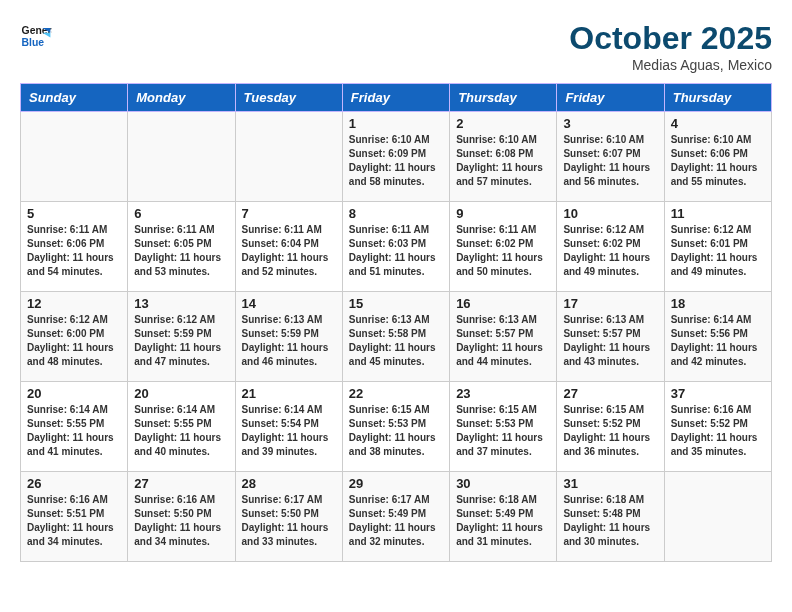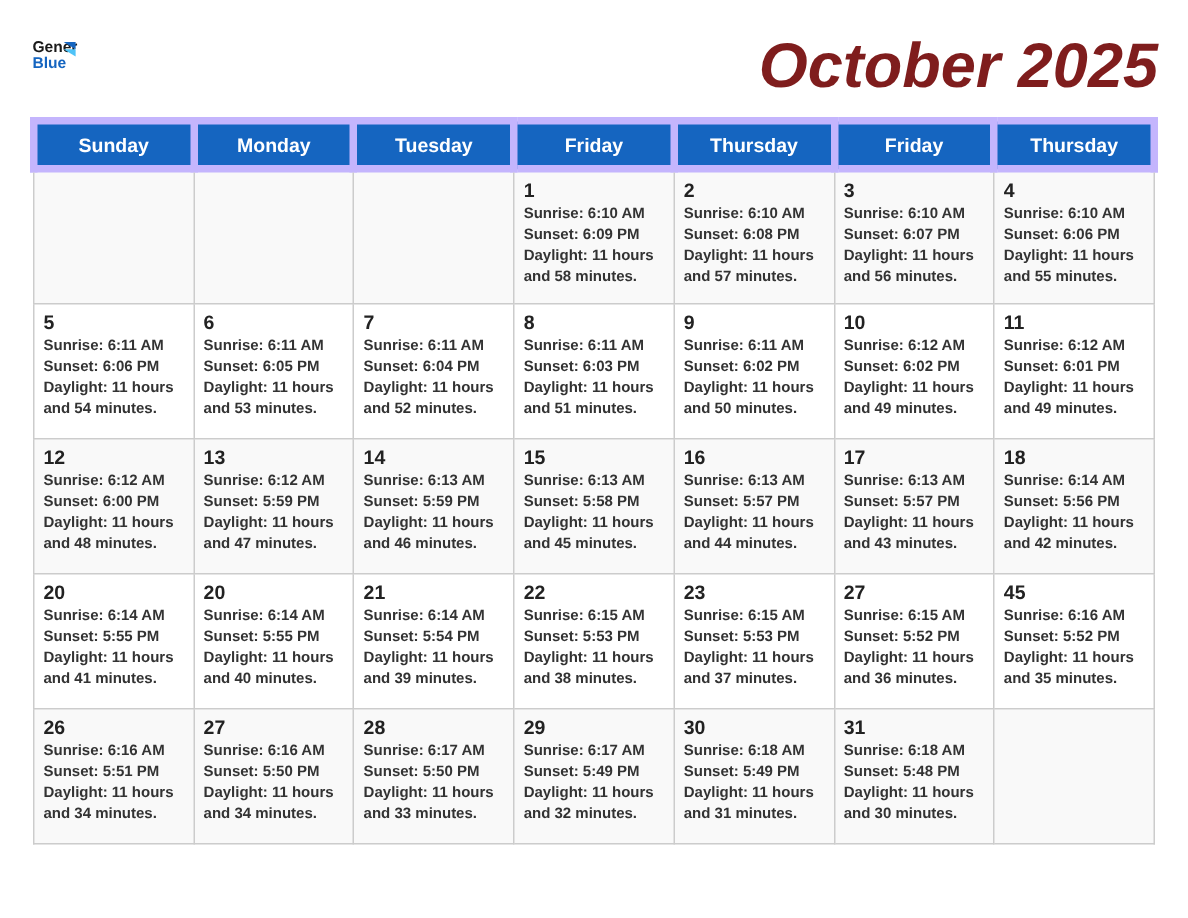--- a/index.html
+++ b/index.html
@@ -22,41 +22,41 @@
       gap: 4px;
     }
     .logo-icon {
       width: 32px;
       height: 32px;
     }
     .title-block {
       text-align: right;
     }
     .month-title {
-      font-size: 42px;
+      font-size: 32px;
       font-weight: bold;
-      color: #7f1d1d;
-      font-style: italic;
+      color: #0c4a6e;
     }
     .location {
       font-size: 14px;
       color: #444;
     }
     .calendar {
       width: 100%;
       border-collapse: collapse;
       border: 1px solid #ccc;
     }
     .calendar th {
       background-color: #1565c0;
       color: #fff;
       font-size: 13px;
       padding: 6px 8px;
-      text-align: center;
-      border: 5px solid #c4b5fd;
+      text-align: left;
+      border: 1px solid #c4b5fd;
+      font-style: italic;
     }
     .calendar td {
       width: calc(100% / 7);
       vertical-align: top;
       padding: 4px 6px;
       border: 1px solid #ccc;
       font-size: 10.5px;
       color: #222;
       min-height: 90px;
       height: 90px;
@@ -85,20 +85,21 @@
   <div class="logo">
     <svg class="logo-icon" viewBox="0 0 40 40">
       <text x="2" y="18" font-size="13" font-weight="bold" fill="#1a1a1a">General</text>
       <text x="2" y="32" font-size="13" font-weight="bold" fill="#1565c0">Blue</text>
       <polygon points="28,10 38,16 38,10" fill="#1565c0"></polygon>
       <polygon points="28,16 38,22 38,16" fill="#4fc3f7"></polygon>
     </svg>
   </div>
   <div class="title-block">
     <div class="month-title">October 2025</div>
+    <div class="location">Medias Aguas, Mexico</div>
   </div>
 </div>
 
 <table class="calendar">
   <thead>
     <tr>
     <th>Sunday</th>
         <th>Monday</th>
         <th>Tuesday</th>
         <th>Friday</th>
@@ -280,21 +281,21 @@
 and 37 minutes.</div>
         </td>
         <td>
           <span class="day-num">27</span>
           <div class="day-info" style="white-space: pre-line;">Sunrise: 6:15 AM
 Sunset: 5:52 PM
 Daylight: 11 hours
 and 36 minutes.</div>
         </td>
         <td>
-          <span class="day-num">45</span>
+          <span class="day-num">37</span>
           <div class="day-info" style="white-space: pre-line;">Sunrise: 6:16 AM
 Sunset: 5:52 PM
 Daylight: 11 hours
 and 35 minutes.</div>
         </td>
       </tr>
       <tr>
         <td>
           <span class="day-num">26</span>
           <div class="day-info" style="white-space: pre-line;">Sunrise: 6:16 AM

